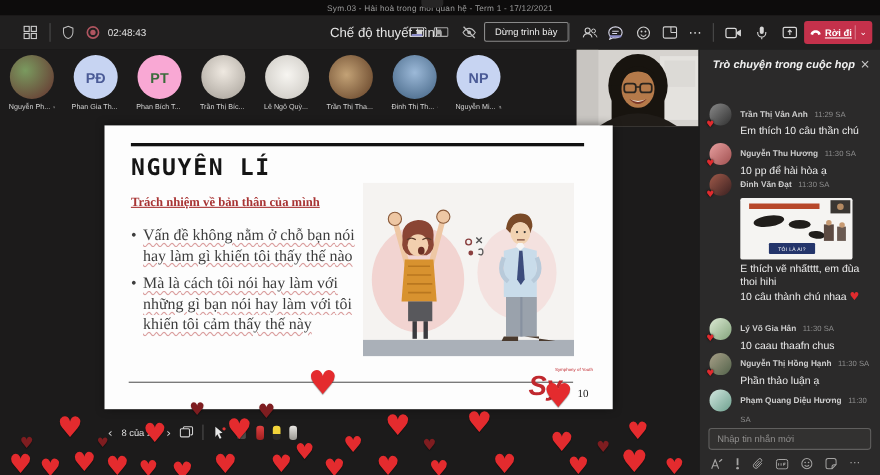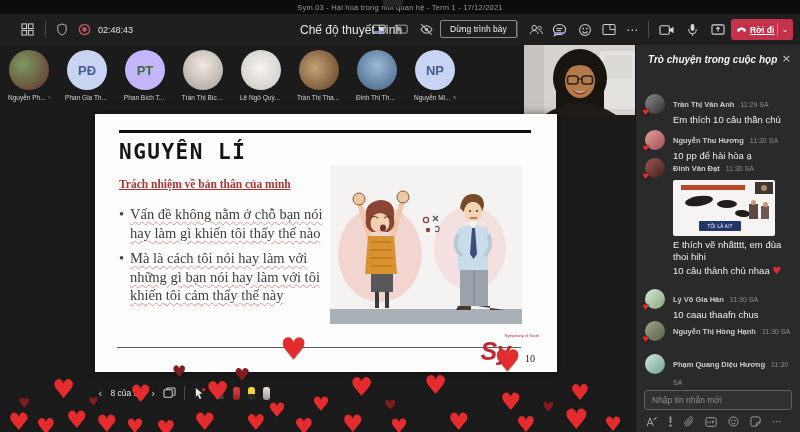--- a/index.html
+++ b/index.html
@@ -262,21 +262,21 @@
           <span>Phan Gia Th...</span>
         <svg width="7" height="7" viewBox="0 0 12 12">
             <rect x="4.5" y="1" width="3" height="6" rx="1.5" fill="#a8a8a8"></rect>
             <path d="M2.5 5.5a3.5 3.5 0 0 0 7 0" fill="none" stroke="#a8a8a8"></path>
             <line x1="6" y1="9" x2="6" y2="11" stroke="#a8a8a8"></line>
             <line x1="1.5" y1="1" x2="10.5" y2="11" stroke="#a8a8a8" stroke-width="1.2"></line>
           </svg>
         </div>
     </div>
     <div class="pitem">
-      <div class="pav init" style="background:#c4b5fd;color:#3a6b3a;">
+      <div class="pav init" style="background:#f9a8d4;color:#3a6b3a;">
           <span>PT</span>
         </div>
       <div class="plabel">
           <span>Phan Bích T...</span>
         <svg width="7" height="7" viewBox="0 0 12 12">
             <rect x="4.5" y="1" width="3" height="6" rx="1.5" fill="#a8a8a8"></rect>
             <path d="M2.5 5.5a3.5 3.5 0 0 0 7 0" fill="none" stroke="#a8a8a8"></path>
             <line x1="6" y1="9" x2="6" y2="11" stroke="#a8a8a8"></line>
             <line x1="1.5" y1="1" x2="10.5" y2="11" stroke="#a8a8a8" stroke-width="1.2"></line>
           </svg>
@@ -517,20 +517,21 @@
       <div class="mtext">10 caau thaafn chus</div>
     </div>
   </div>
 
   <div class="msg" style="top:275px;">
     <div class="mav" style="background:linear-gradient(135deg,#a8a088,#52624a);">
       <span class="badge">♥</span>
       </div>
     <div class="mbody">
       <span class="mname">Nguyễn Thị Hồng Hạnh</span><span class="mtime">11:30 SA</span>
+      <div class="mtext">Phần thảo luận ạ</div>
     </div>
   </div>
 
   <div class="msg" style="top:308px;">
     <div class="mav" style="background:linear-gradient(135deg,#d2e8e0,#6ea08e);"></div>
     <div class="mbody">
       <span class="mname">Phạm Quang Diệu Hương</span><span class="mtime">11:30 SA</span>
       <div class="mtext">thích chị nhất kkk</div>
     </div>
   </div>

